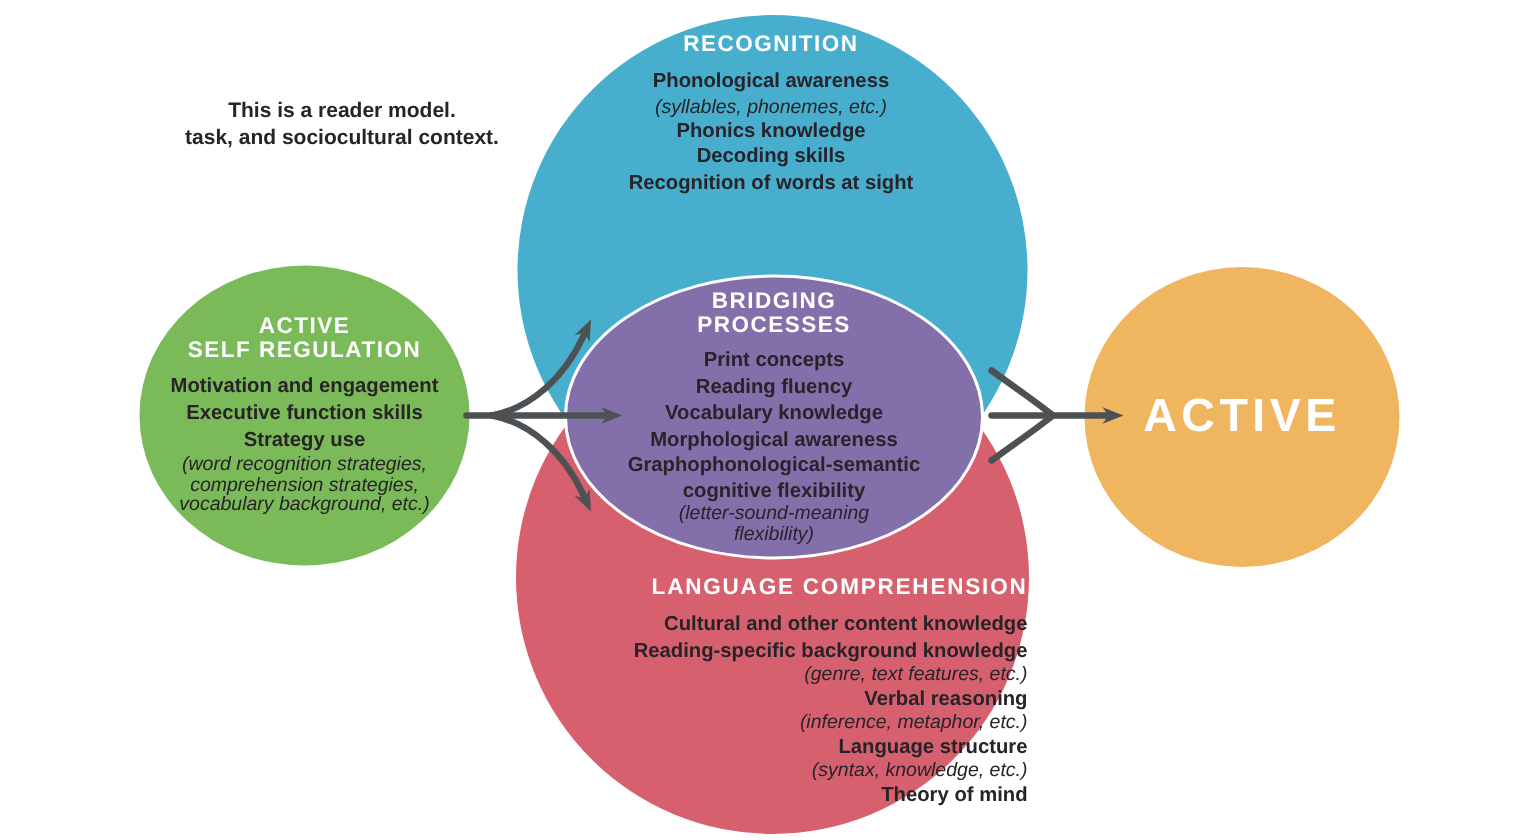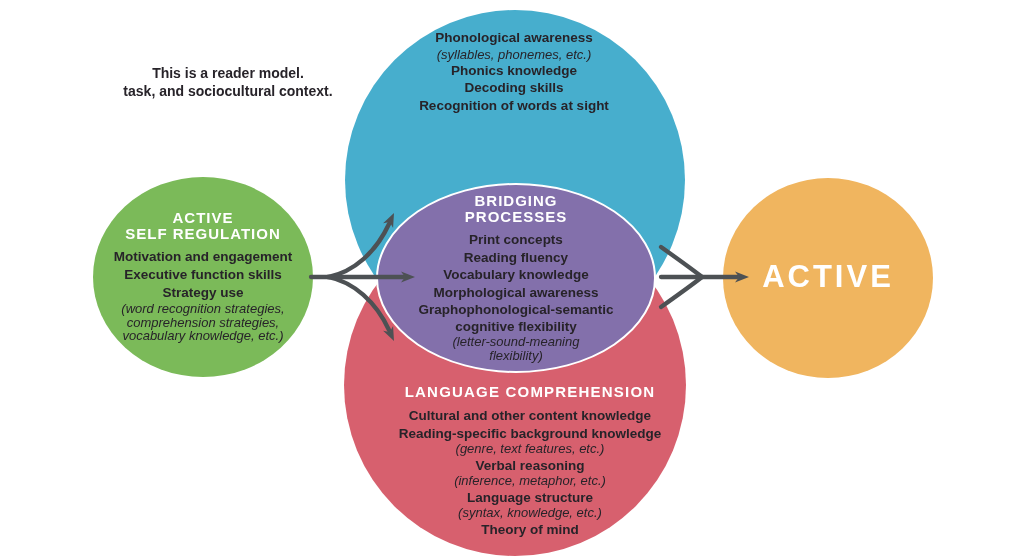--- a/index.html
+++ b/index.html
@@ -23,21 +23,21 @@
   .asr .b { line-height:18px; }
   .asr .i { line-height:13.5px; }
 
   .wr  { left:354px; top:22px;  width:320px; }
   .wr .i { line-height:15px; }
 
   .bp  { left:366px; top:193px; width:300px; }
   .bp .cont { line-height:16px; }
   .bp .i { line-height:14px; }
 
-  .lc  { left:360px; top:383px; width:340px; }
+  .lc  { left:345px; top:383px; width:340px;text-align:right; }
   .lc .hd { line-height:18px; letter-spacing:1.2px; }
   .lc .i { line-height:14.5px; }
 
   .reading-wrap { left:723px; top:259px; width:210px; }
   .reading-label { font-size:31px; line-height:36px; font-weight:700; letter-spacing:3px; color:#ffffff; }
 </style>
 </head>
 <body>
 
 <div class="canvas">
@@ -78,24 +78,25 @@
   </div>
 
   <div class="txt asr">
     <div class="hd">ACTIVE</div>
     <div class="hd">SELF REGULATION</div>
     <div class="b gap6">Motivation and engagement</div>
     <div class="b">Executive function skills</div>
     <div class="b">Strategy use</div>
     <div class="i">(word recognition strategies,</div>
     <div class="i">comprehension strategies,</div>
-    <div class="i">vocabulary knowledge, etc.)</div>
+    <div class="i">vocabulary background, etc.)</div>
   </div>
 
   <div class="txt wr">
+    <div class="hd">RECOGNITION</div>
     <div class="b gap7">Phonological awareness</div>
     <div class="i">(syllables, phonemes, etc.)</div>
     <div class="b">Phonics knowledge</div>
     <div class="b">Decoding skills</div>
     <div class="b">Recognition of words at sight</div>
   </div>
 
   <div class="txt bp">
     <div class="hd">BRIDGING</div>
     <div class="hd">PROCESSES</div>

